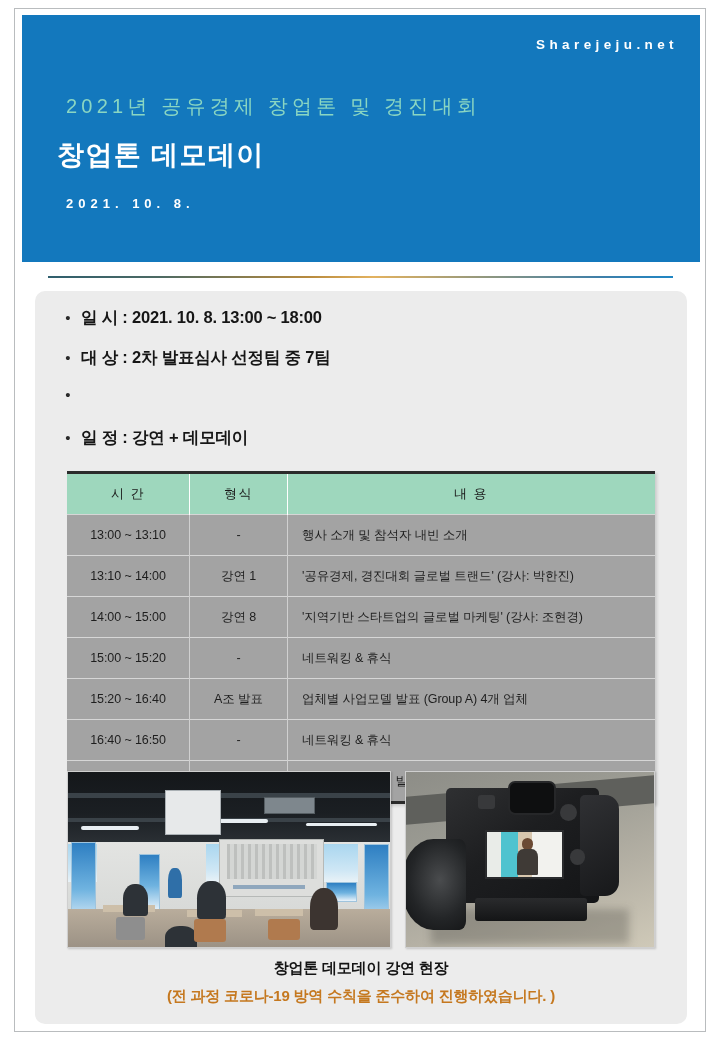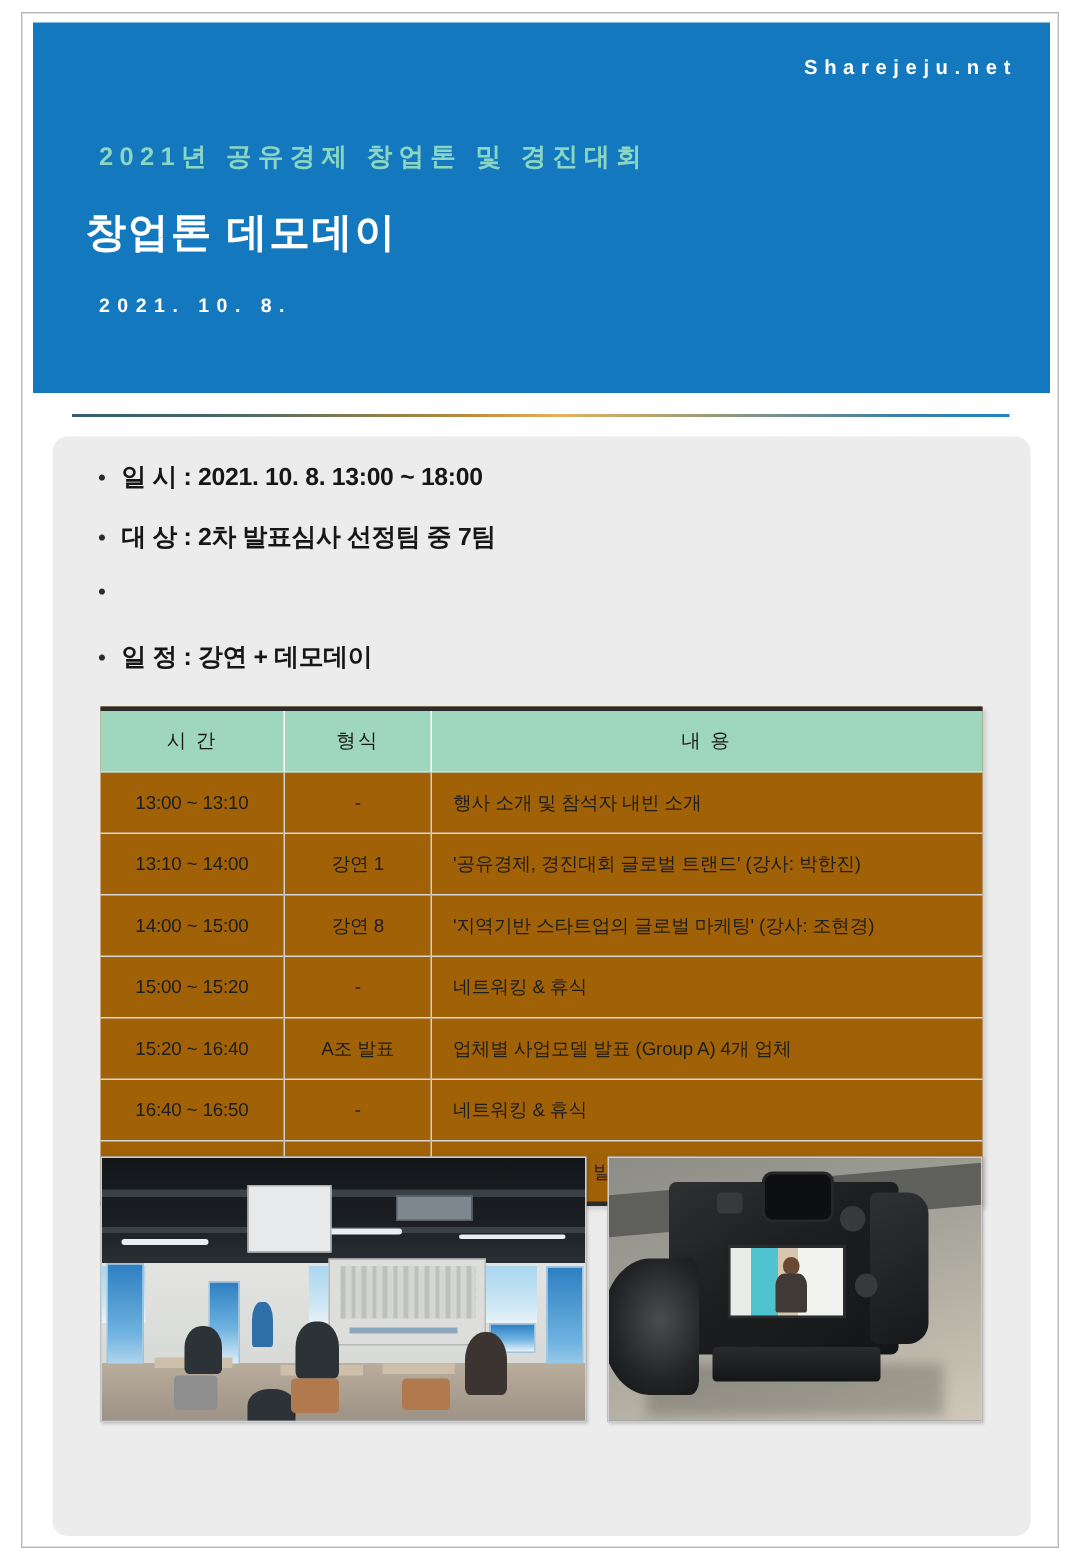--- a/index.html
+++ b/index.html
@@ -28,22 +28,22 @@
   .site-url{
     position:absolute;right:22px;top:22px;
     color:#ffffff;
     font-size:13.5px;
     font-weight:bold;
     letter-spacing:4.4px;
   }
   .title-1{
     position:absolute;left:44px;top:78px;
     color:#8ad6c2;
-    font-size:17px;
-    font-weight:bold;
+    font-size:20px;
+    font-weight:normal;
     letter-spacing:4.2px;
     white-space:nowrap;
   }
   .title-2{
     position:absolute;left:35px;top:122px;
     color:#ffffff;
     font-size:27px;
     font-weight:bold;
     letter-spacing:1.4px;
     white-space:nowrap;
@@ -96,21 +96,21 @@
     letter-spacing:-0.2px;
     white-space:nowrap;
   }
 
   
   .sched-wrap{
     position:absolute;left:32px;top:180px;
     width:588px;
     border-top:3px solid #2b2b2b;
     border-bottom:3px solid #2b2b2b;
-    background:#a16207;
+    background:#a3a3a3;
     box-shadow:2px 2px 3px rgba(0,0,0,0.14);
   }
   table.sched{
     width:100%;
     border-collapse:collapse;
     table-layout:fixed;
   }
   table.sched th{
     background:#9ed7bd;
     color:#1a1a1a;
@@ -358,15 +358,19 @@
           <div class="pr-lcd-img"></div>
           <div class="pr-lcd-head"></div>
           <div class="pr-lcd-body"></div>
         </div>
         <div class="pr-lens"></div>
         <div class="pr-plate"></div>
       </div>
 
     </div>
 
+    <div class="caption">
+      <div class="cap-1">창업톤 데모데이 강연 현장</div>
+      <div class="cap-2">(전 과정 코로나-19 방역 수칙을 준수하여 진행하였습니다. )</div>
+    </div>
 
   </div>
 </div>
 
 </body></html>

